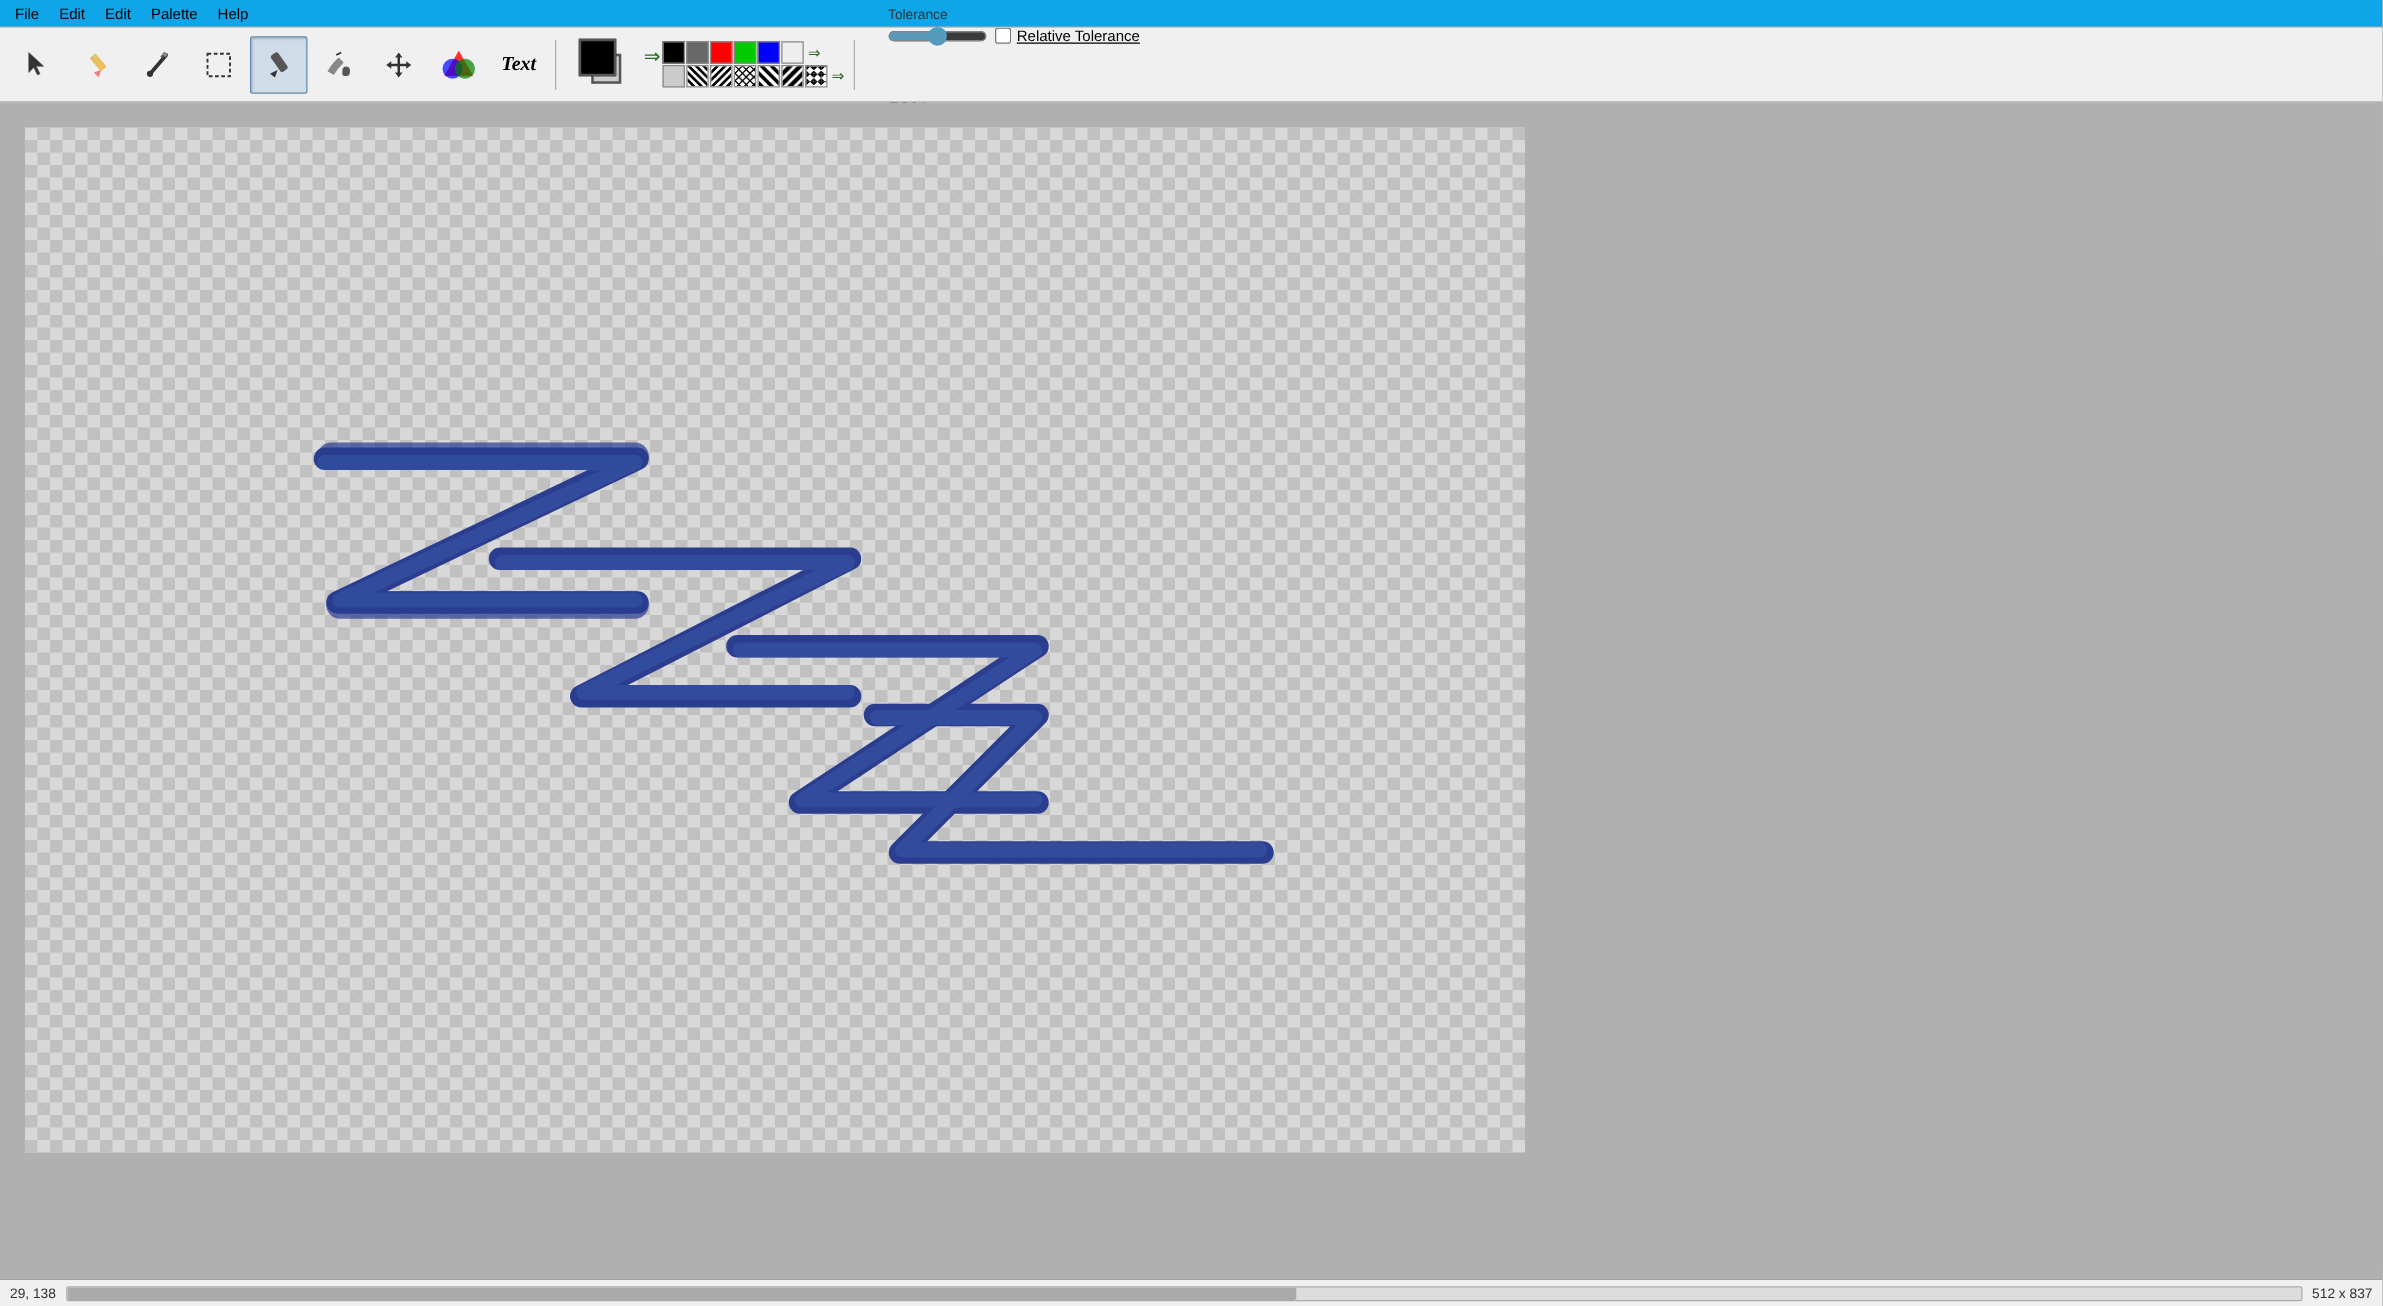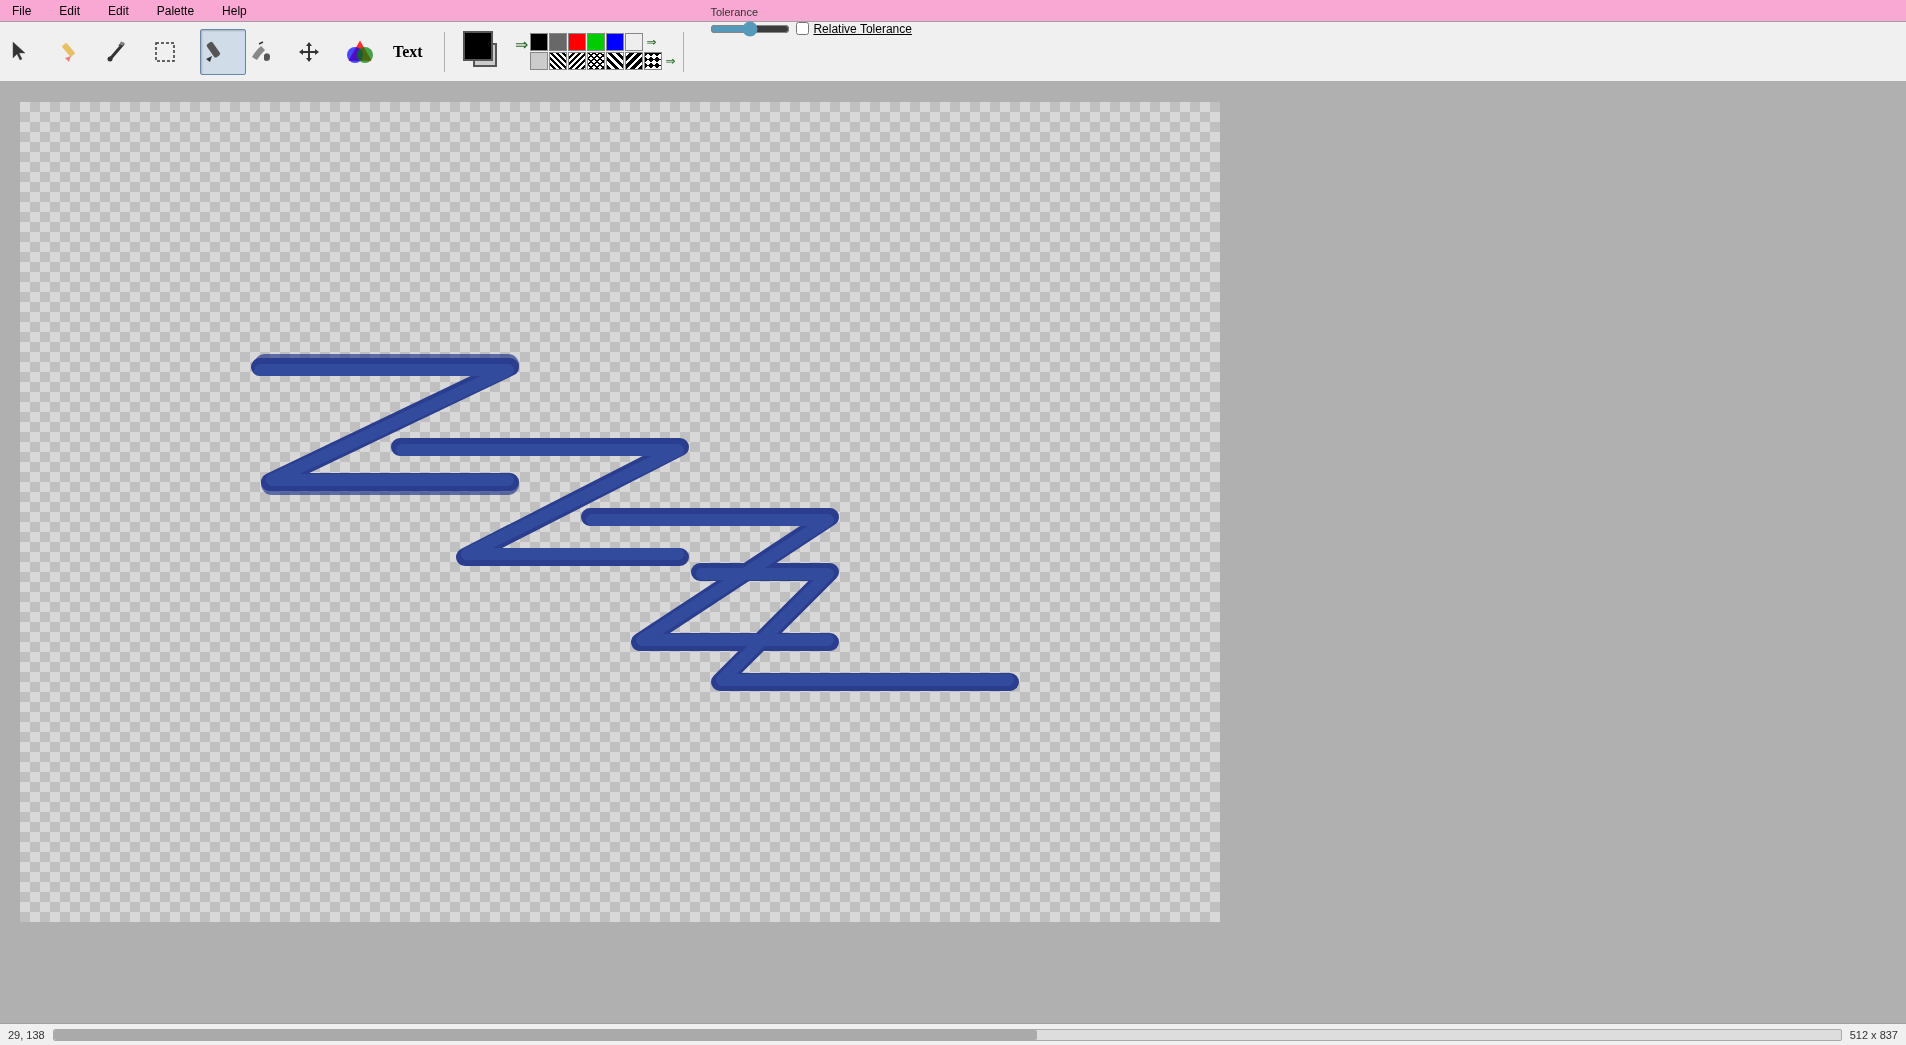--- a/index.html
+++ b/index.html
@@ -8,27 +8,26 @@
       font-size: 12px;
       background: #c0c0c0;
       width: 1906px;
       height: 1045px;
       overflow: hidden;
       user-select: none;
     }
 
     
     #menubar {
-      background: #f9a8d4;
+      background: #0ea5e9;
       border-bottom: 1px solid #a0a0a0;
       display: flex;
       align-items: center;
       height: 22px;
       padding: 0 4px;
-      gap: 12px;
     }
     .menu-item {
       padding: 2px 8px;
       cursor: pointer;
     }
 
     
     #tabbar {
       background: #e8e8e8;
       border-bottom: 1px solid #a0a0a0;
@@ -74,22 +73,24 @@
       gap: 2px;
     }
     .tool-btn {
       width: 46px;
       height: 46px;
       border: 1px solid transparent;
       background: transparent;
       cursor: pointer;
       display: flex;
       align-items: center;
+      justify-content: center;
       border-radius: 2px;
       font-size: 11px;
+      font-style: italic;
     }
     .tool-btn.active {
       border: 1px solid #6688aa;
       background: #d0dce8;
       box-shadow: inset 1px 1px 2px rgba(0,0,0,0.2);
     }
     .tool-separator {
       width: 1px;
       height: 40px;
       background: #b0b0b0;

